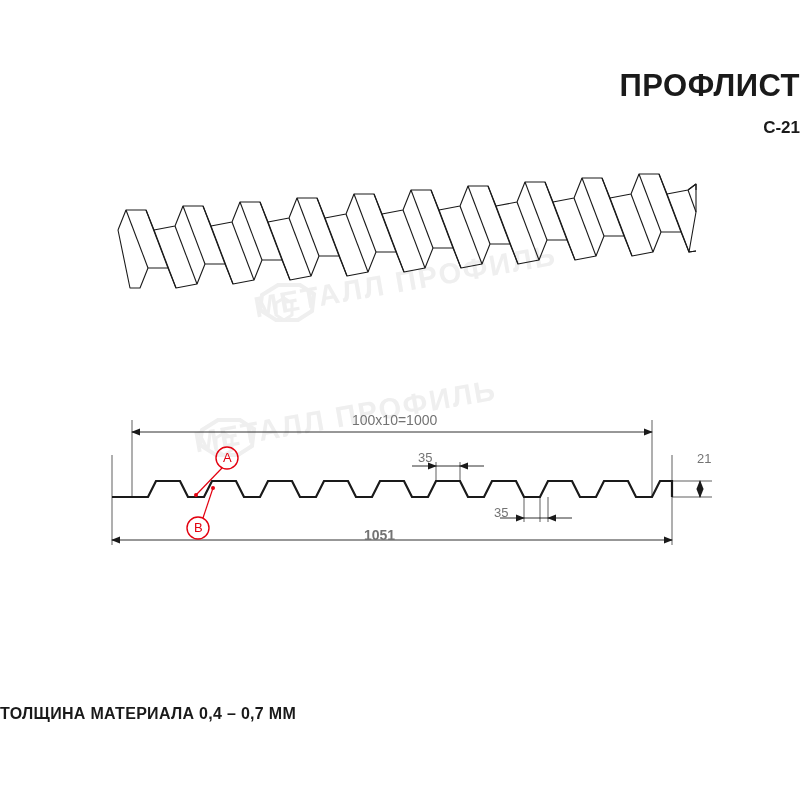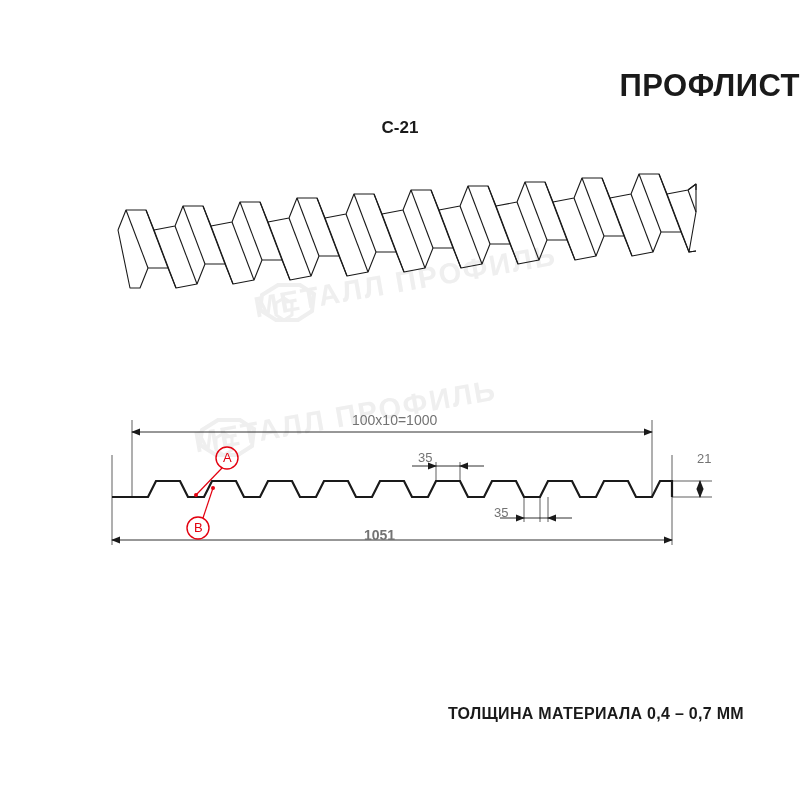--- a/index.html
+++ b/index.html
@@ -27,29 +27,29 @@
     width: 800px;
     text-align: right;
     font-size: 31px;
     font-weight: bold;
     letter-spacing: 0.5px;
   }
   .subtitle {
     position: absolute;
     left: 0; top: 118px;
     width: 800px;
-    text-align: center;
+    text-align: right;
     font-size: 17px;
     font-weight: bold;
   }
   .footnote {
     position: absolute;
     left: 0; top: 705px;
     width: 744px;
-    text-align: right;
+    text-align: left;
     font-size: 16px;
     font-weight: bold;
     letter-spacing: 0.3px;
   }
   .svg-layer {
     position: absolute;
     left: 0; top: 0;
   }
   .wm {
     position: absolute;

